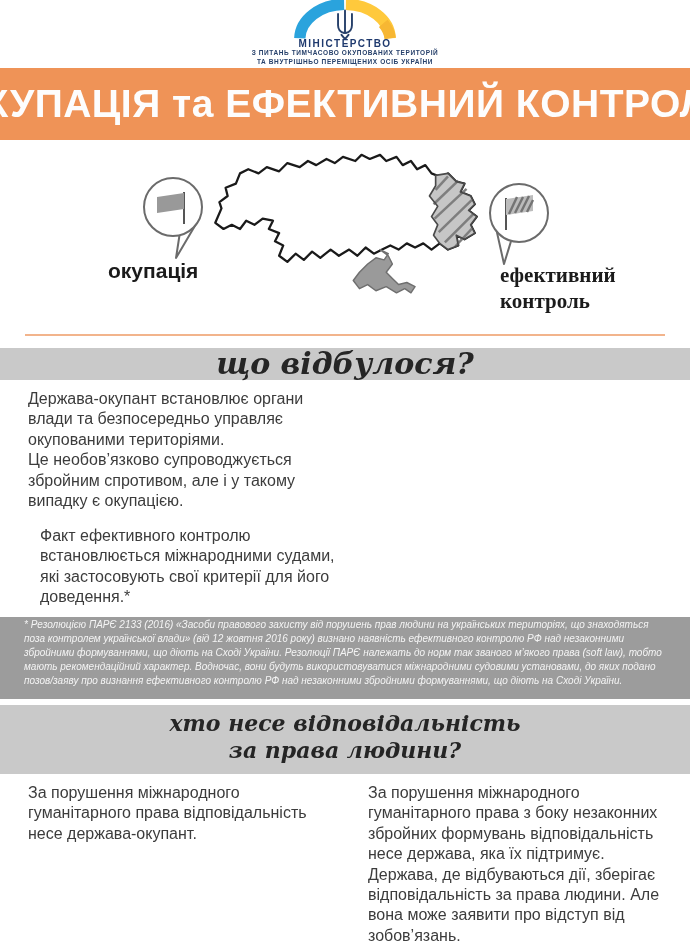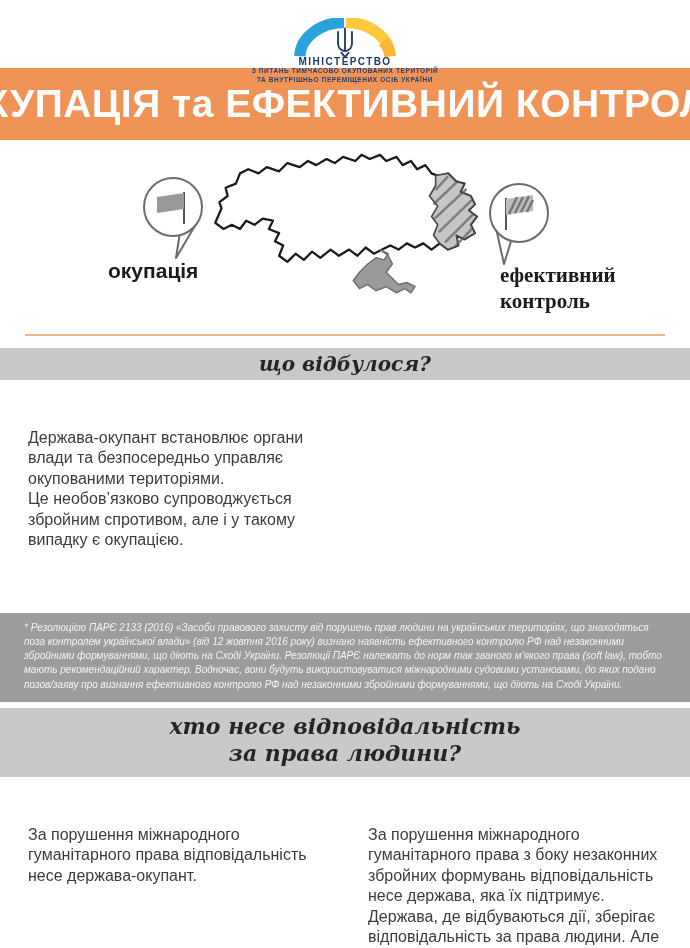--- a/index.html
+++ b/index.html
@@ -3,21 +3,21 @@
 <meta charset="utf-8">
 <style>
   * { margin: 0; padding: 0; box-sizing: border-box; }
   html, body { background: #ffffff; }
   .page {
     width: 690px; height: 948px; margin: 0 auto; background: #ffffff;
     font-family: "Liberation Sans", sans-serif; overflow: hidden; position: relative;
   }
 
   
-  .top-header { height: 68px; text-align: center; padding-top: 18px; }
+  .top-header { height: 68px; text-align: center; padding-top: 0; }
   .logo-svg { display: block; margin: 0 auto; }
   .min-name { font-size: 10px; font-weight: bold; color: #1f3a6e; letter-spacing: 1.5px; margin-top: -2px; }
   .min-sub { font-size: 6.5px; font-weight: bold; color: #27416b; letter-spacing: 0.6px; line-height: 1.35; }
 
   
   .banner {
     height: 72px; background: #ef9357; display: flex; align-items: center; justify-content: center;
   }
   .banner h1 {
     color: #fdfdfd; font-size: 39px; font-weight: bold; letter-spacing: 0.5px;
@@ -36,32 +36,32 @@
   .label-left  { left: 108px;  top: 118px; }
   .label-right { left: 500px; top: 122px; width: 140px; font-family: Liberation Serif, serif; }
 
   .divider { border-top: 2px solid #f2b48c; margin: 8px 25px 12px 25px; }
 
   
   .bar {
     background: #c9c9c9; text-align: center; color: #252525;
     font-family: "DejaVu Serif", serif; font-style: italic; font-weight: bold;
   }
-  .bar-single { height: 32px; line-height: 32px; font-size: 20px; }
+  .bar-single { height: 32px; line-height: 32px; font-size: 30px; }
   .bar-double { padding: 5px 0 9px 0; font-size: 22px; line-height: 1.25; white-space: pre-line; }
 
   
-  .cols { display: flex; gap: 34px; padding: 9px 28px 5px 28px; margin-top: 39px; }
+  .cols { display: flex; gap: 34px; padding: 9px 28px 5px 28px; }
   .col { flex: 1; font-size: 16px; color: #3c3c3c; line-height: 1.28; white-space: pre-line; }
   .col-right { padding-left: 12px; }
 
   
   .footnote {
     background: #9c9c9c; color: #f4f4f4; font-style: italic;
-    font-size: 10px; line-height: 1.42; padding: 8px 24px 10px 24px; margin-top: 4px;
+    font-size: 10px; line-height: 1.42; padding: 1px 24px 10px 24px; margin-top: 4px;
   }
 
   .bar-3 { margin-top: 6px; }
 </style>
 </head>
 <body>
 
 <div class="page">
 
   <div class="top-header">
@@ -154,20 +154,24 @@
   <div class="cols">
     <div class="col">Держава-окупант встановлює органи
 влади та безпосередньо управляє
 окупованими територіями.
 Це необов’язково супроводжується
 збройним спротивом, але і у такому
 випадку є окупацією.</div>
   </div>
 
   <div class="cols">
+    <div class="col col-right">Факт ефективного контролю
+встановлюється міжнародними судами,
+які застосовують свої критерії для його
+доведення.*</div>
   </div>
 
   <div class="footnote">* Резолюцією ПАРЄ 2133 (2016) «Засоби правового захисту від порушень прав людини на українських територіях, що знаходяться поза контролем української влади» (від 12 жовтня 2016 року) визнано наявність ефективного контролю РФ над незаконними збройними формуваннями, що діють на Сході України. Резолюції ПАРЄ належать до норм так званого м’якого права (soft law), тобто мають рекомендаційний характер. Водночас, вони будуть використовуватися міжнародними судовими установами, до яких подано позов/заяву про визнання ефективного контролю РФ над незаконними збройними формуваннями, що діють на Сході України.</div>
 
   <div class="bar bar-double bar-3">хто несе відповідальність
 за права людини?</div>
   <div class="cols">
     <div class="col">За порушення міжнародного
 гуманітарного права відповідальність
 несе держава-окупант.</div>

